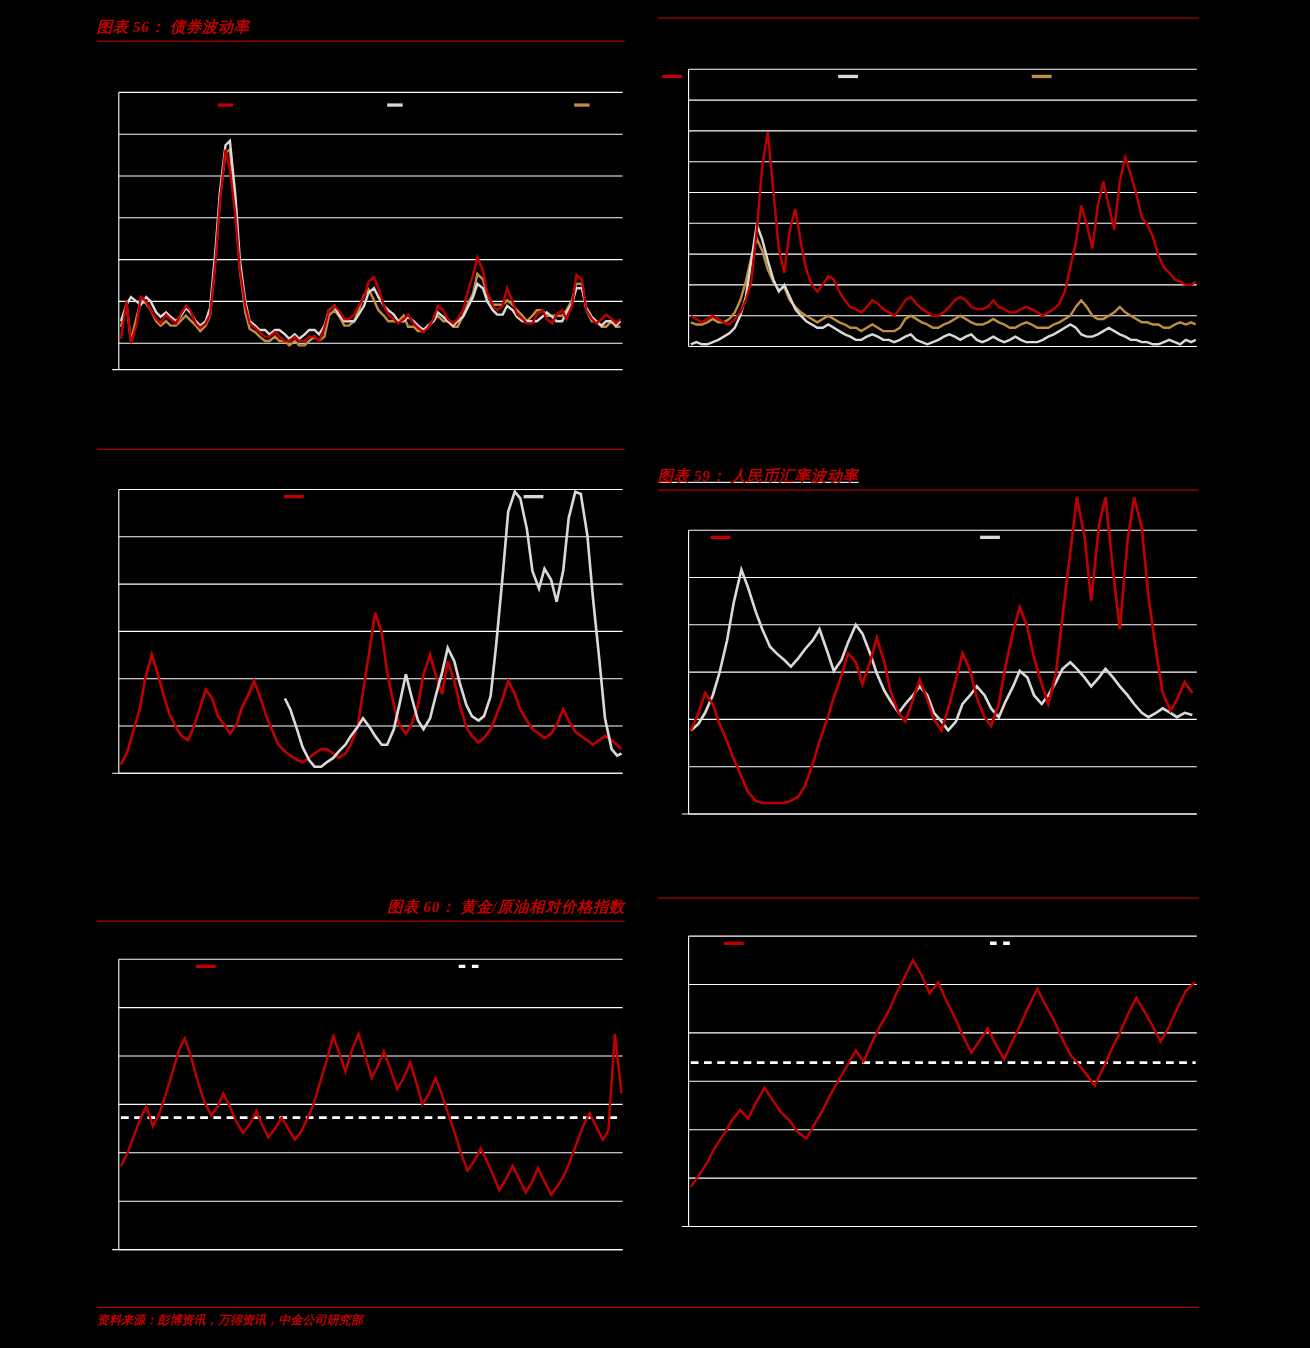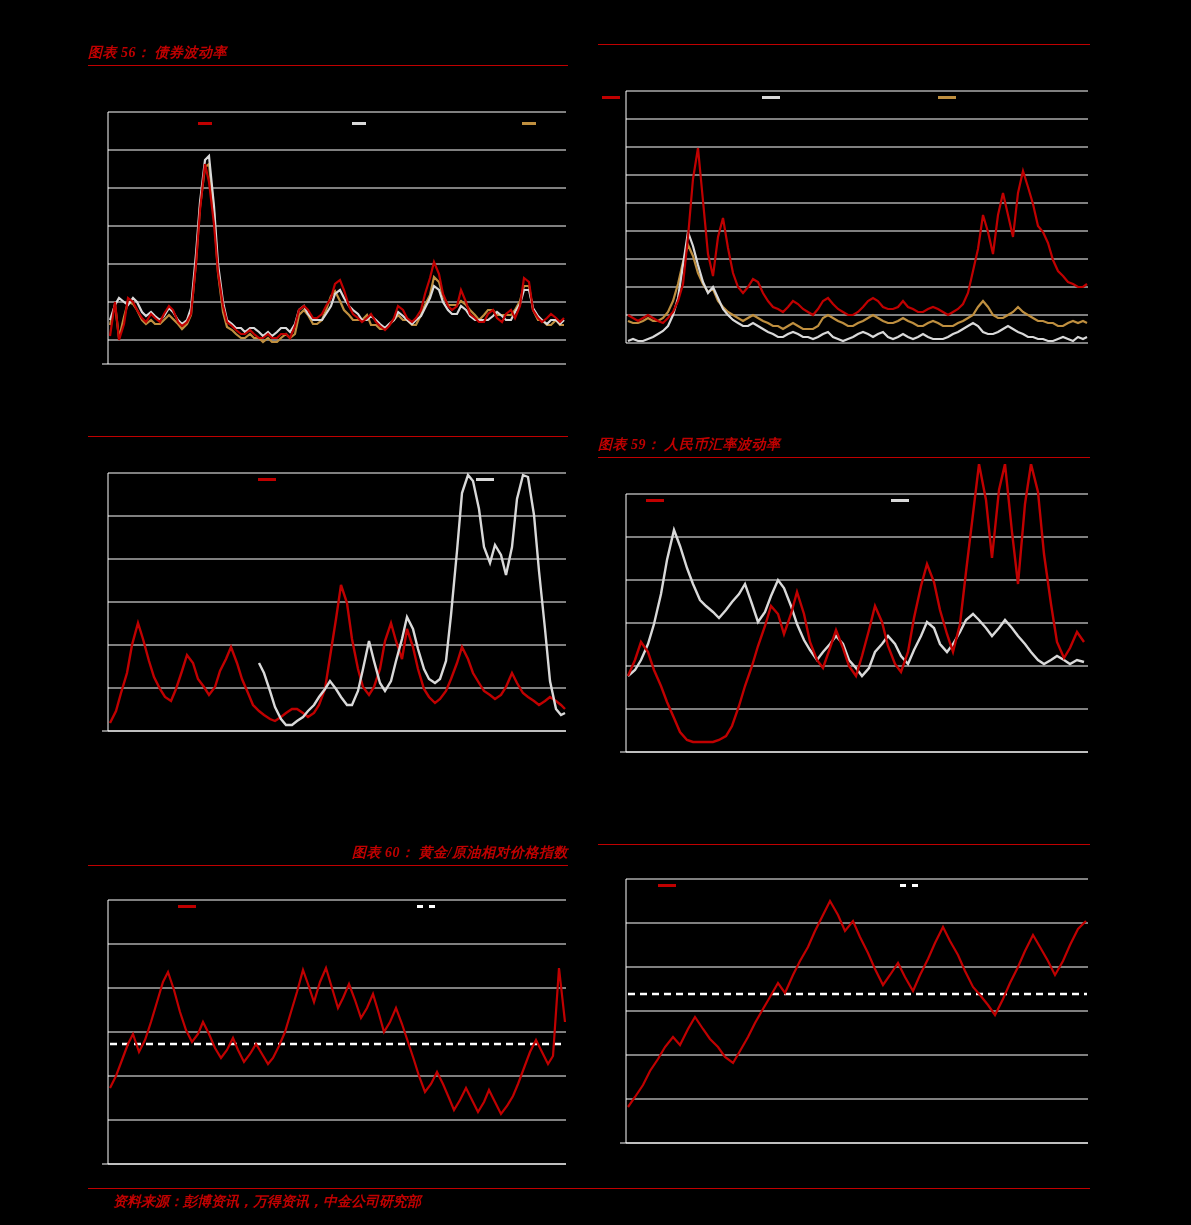--- a/index.html
+++ b/index.html
@@ -15,21 +15,20 @@
     position: relative;
     overflow: hidden;
   }
   .page {
     position: relative;
     width: 1191px;
     height: 1225px;
   }
   .panel {
     position: absolute;
-    margin-top: 28px;
   }
   .panel-title {
     font-family: "Liberation Serif", serif;
     font-style: italic;
     font-weight: bold;
     font-size: 14px;
     color: #c00000;
     letter-spacing: 0.5px;
     white-space: nowrap;
     padding-bottom: 3px;
@@ -82,24 +81,23 @@
   }
   .footer-rule {
     border-top: 1.5px solid #c00000;
     width: 100%;
     margin-bottom: 4px;
   }
   .footer-text {
     font-family: Liberation Mono, monospace;
     font-style: italic;
     font-weight: bold;
-    font-size: 14px;
+    font-size: 11px;
     color: #c00000;
     white-space: nowrap;
-    margin-left: 25px;
   }
 </style>
 </head>
 <body>
 
 <div class="page">
 
   <div class="panel" style="left:88px; top:16px; width:480px;">
     <div class="panel-title">图表 56： 债券波动率</div>
     <div class="title-rule"></div>
@@ -200,21 +198,21 @@
           <span class="legend-label">中国</span>
         </div>
         <div class="legend-item" style="margin-left:178px">
           <span class="legend-swatch" style="background:#d9d9d9"></span>
           <span class="legend-label">美国</span>
         </div>
       </div>
     </div>
   </div>
 
-  <div class="panel" style="left:598px; top:408px; width:492px;">
+  <div class="panel" style="left:598px; top:424px; width:492px;text-decoration:underline;">
     <div class="panel-title">图表 59： 人民币汇率波动率</div>
     <div class="title-rule"></div>
     <div class="plot">
       <svg width="492" height="320" viewBox="0 0 492 320">
         <g>
           <line x1="28" y1="30" x2="490" y2="30" stroke="#ffffff" stroke-width="1"></line>
           <line x1="28" y1="73" x2="490" y2="73" stroke="#ffffff" stroke-width="1"></line>
           <line x1="28" y1="116" x2="490" y2="116" stroke="#ffffff" stroke-width="1"></line>
           <line x1="28" y1="159" x2="490" y2="159" stroke="#ffffff" stroke-width="1"></line>
           <line x1="28" y1="202" x2="490" y2="202" stroke="#ffffff" stroke-width="1"></line>

